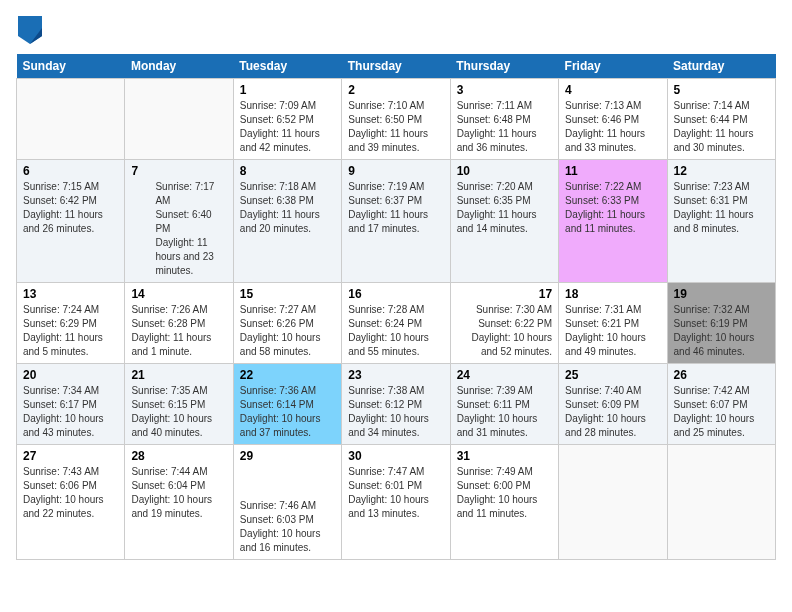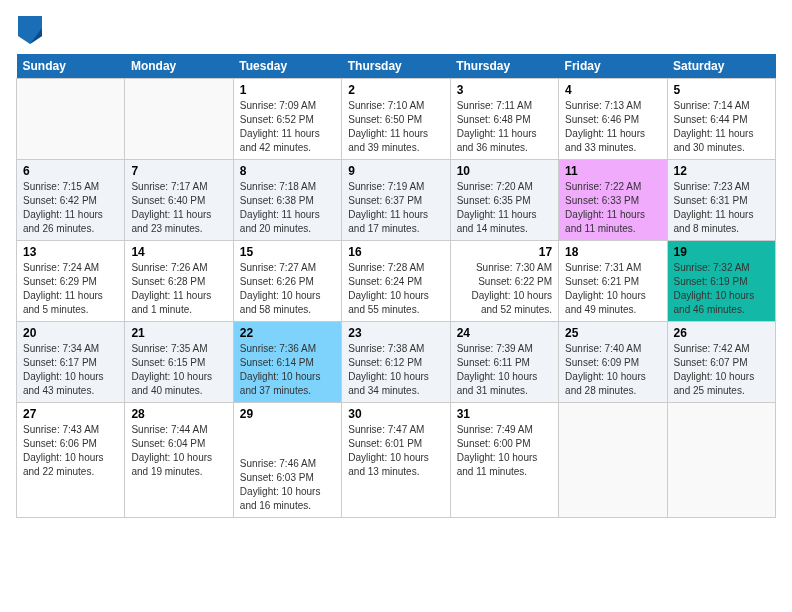--- a/index.html
+++ b/index.html
@@ -165,21 +165,21 @@
       </tr>
       <tr>
         <td style="background-color: rgb(240, 244, 248);">
           <span class="day-number">6</span>
           <div class="day-info" style="white-space: pre-line;">Sunrise: 7:15 AM
 Sunset: 6:42 PM
 Daylight: 11 hours and 26 minutes.</div>
         </td>
         <td style="background-color: rgb(240, 244, 248);">
           <span class="day-number">7</span>
-          <div class="day-info" style="white-space: pre-line;">Sunrise: 7:17 AM
+          <div class="day-info" style="white-space: pre-line; margin-left: 24px;">Sunrise: 7:17 AM
 Sunset: 6:40 PM
 Daylight: 11 hours and 23 minutes.</div>
         </td>
         <td style="background-color: rgb(240, 244, 248);">
           <span class="day-number">8</span>
           <div class="day-info" style="white-space: pre-line;">Sunrise: 7:18 AM
 Sunset: 6:38 PM
 Daylight: 11 hours and 20 minutes.</div>
         </td>
         <td style="background-color: rgb(240, 244, 248);">
@@ -237,21 +237,21 @@
           <div class="day-info" style="white-space: pre-line;">Sunrise: 7:30 AM
 Sunset: 6:22 PM
 Daylight: 10 hours and 52 minutes.</div>
         </td>
         <td style="background-color: rgb(255, 255, 255);">
           <span class="day-number">18</span>
           <div class="day-info" style="white-space: pre-line;">Sunrise: 7:31 AM
 Sunset: 6:21 PM
 Daylight: 10 hours and 49 minutes.</div>
         </td>
-        <td style="background-color: #14b8a6;">
+        <td style="background-color: #a3a3a3;">
           <span class="day-number">19</span>
           <div class="day-info" style="white-space: pre-line;">Sunrise: 7:32 AM
 Sunset: 6:19 PM
 Daylight: 10 hours and 46 minutes.</div>
         </td>
       </tr>
       <tr>
         <td style="background-color: rgb(240, 244, 248);">
           <span class="day-number">20</span>
           <div class="day-info" style="white-space: pre-line;">Sunrise: 7:34 AM

